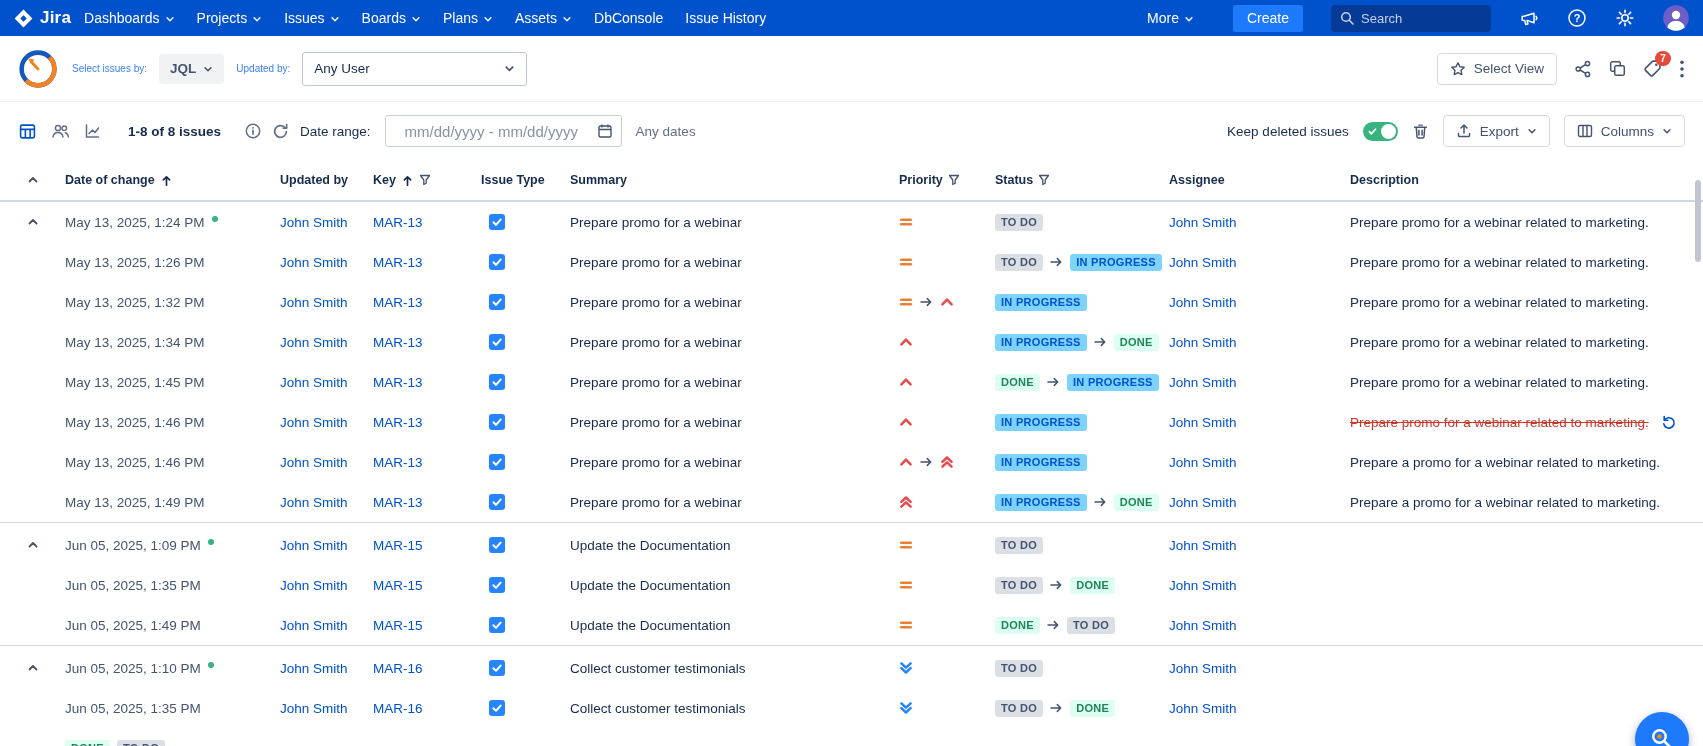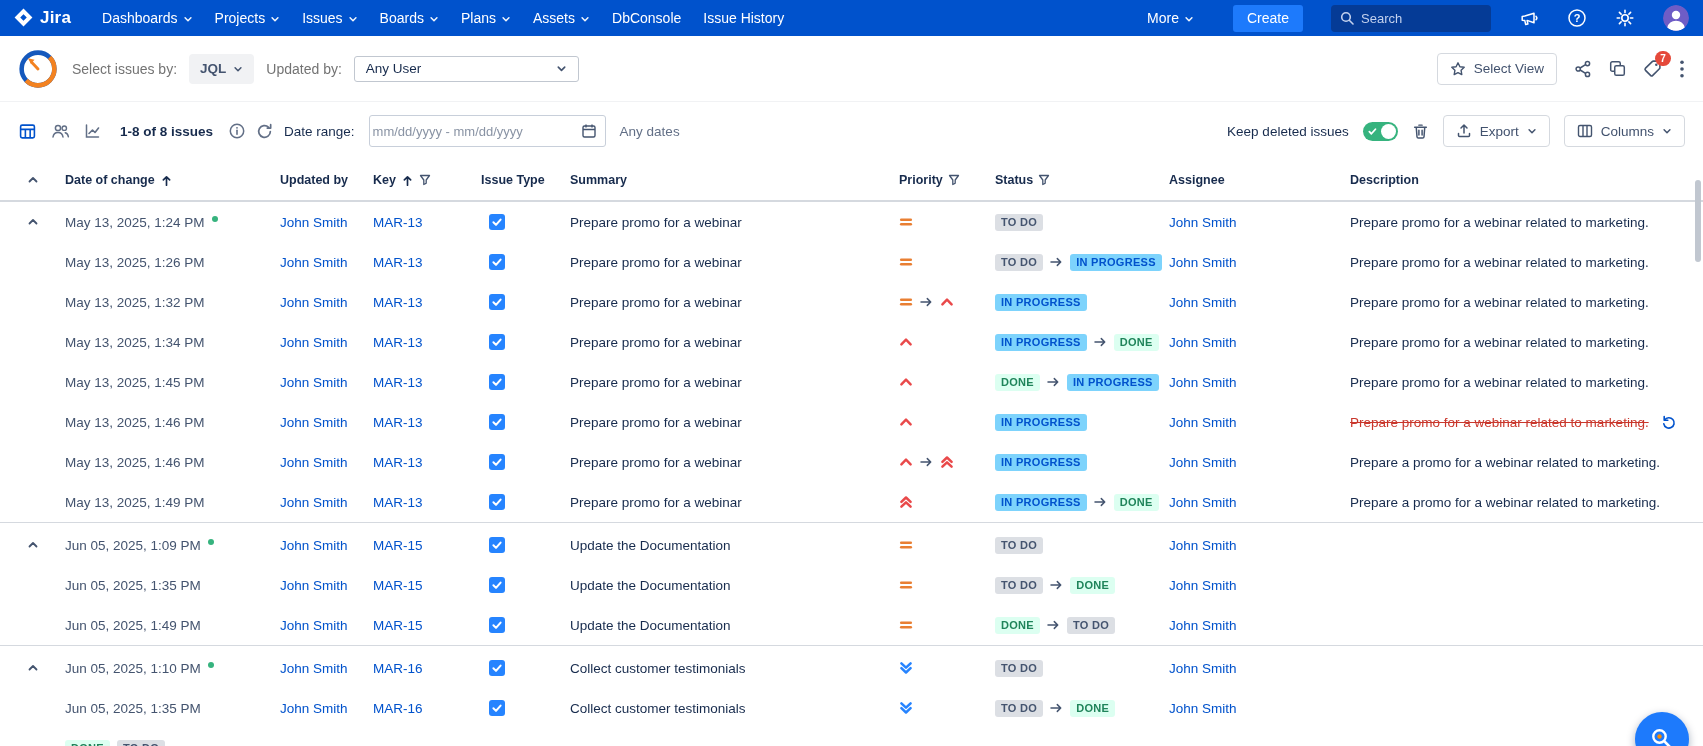--- a/index.html
+++ b/index.html
@@ -4,54 +4,54 @@
 <style>
 *{box-sizing:border-box;margin:0;padding:0}
 html,body{width:1703px;height:746px}
 body{overflow:hidden;position:relative;background:#fff;color:#172B4D;font-family:"Liberation Sans","DejaVu Sans",sans-serif}
 a{text-decoration:none}
 svg{display:block}
 button{font-family:inherit}
 
 
 .navbar{height:36px;background:#0052CC;display:flex;align-items:center;padding:0 14px;color:#fff}
-.brand{display:flex;gap:7px;margin-right:20px;cursor:pointer}
+.brand{display:flex;align-items:center;gap:7px;margin-right:2px;cursor:pointer}
 .brand-text{font-size:17px;font-weight:700;letter-spacing:.2px}
 .nav-menu{display:flex;align-items:flex-end;height:100%}
 .nav-item{display:flex;align-items:center;gap:5px;padding:0 11px;height:36px;font-size:14px;cursor:pointer;white-space:nowrap}
 .nav-chev{display:flex;margin-top:2px;opacity:.95}
 .nav-right{margin-left:auto;display:flex;align-items:center;gap:28px}
 .create-btn{background:#1D7AFC;color:#fff;border:none;border-radius:3px;height:27px;padding:0 14px;font-size:14px;font-weight:500;cursor:pointer}
 .searchbox{display:flex;align-items:center;gap:7px;background:rgba(10,32,84,.45);border-radius:4px;height:27px;padding:0 9px;width:160px}
 .searchbox input{background:transparent;border:none;outline:none;color:#fff;font-size:13px;width:100%;font-family:inherit}
 .searchbox input::placeholder{color:#C3D1EE}
 .nav-ic{display:flex;cursor:pointer}
 .avatar{display:flex;cursor:pointer;border-radius:50%;overflow:hidden}
 
 
 .filterbar{height:66px;display:flex;align-items:center;gap:12px;padding:0 18px;border-bottom:1px solid #F1F2F4;background:#fff}
 .app-logo{display:flex;margin-right:2px}
-.fb-label{font-size:14px;color:#737373;white-space:nowrap}
+.fb-label{font-size:10px;color:#3b82f6;white-space:nowrap}
 .jql-btn{display:flex;align-items:center;gap:7px;background:#F1F2F4;border:none;border-radius:4px;height:30px;padding:0 11px;font-size:13.5px;font-weight:600;color:#44546F;cursor:pointer}
 .jql-pill{display:flex;align-items:center;gap:9px;background:#F6F7F9;border-radius:4px;height:34px;padding:0 13px;max-width:505px;cursor:pointer}
 .jql-text{font-size:13px;color:#172B4D;white-space:nowrap;overflow:hidden;text-overflow:ellipsis}
-.select{display:flex;align-items:center;justify-content:space-between;width:225px;height:26px;border:1px solid #C1C7D0;border-radius:3px;padding:0 11px;font-size:13.5px;cursor:pointer;background:#fff}
+.select{display:flex;align-items:center;justify-content:space-between;width:225px;height:34px;border:1px solid #C1C7D0;border-radius:3px;padding:0 11px;font-size:13.5px;cursor:pointer;background:#fff}
 .fb-right{margin-left:auto;display:flex;align-items:center;gap:17px}
 .ghost-btn{display:flex;align-items:center;gap:8px;background:#fff;border:1px solid #D5D9DF;border-radius:4px;height:32px;padding:0 12px;font-size:13.5px;font-weight:500;color:#42526E;cursor:pointer;white-space:nowrap}
 .tool-ic{display:flex;cursor:pointer;position:relative}
 .badge{position:absolute;top:-8px;right:-9px;background:#E5493A;color:#fff;font-size:10px;font-weight:700;border-radius:9px;min-width:16px;height:15px;display:flex;align-items:center;justify-content:center;padding:0 3px}
 
 
 .toolbar{height:58px;display:flex;align-items:center;gap:11px;padding:0 18px;background:#fff}
 .view-ic{display:flex;cursor:pointer;margin-right:3px}
-.results{font-size:13.5px;font-weight:700;color:#172B4D;margin:0 5px;white-space:nowrap}
+.results{font-size:13.5px;font-weight:700;color:#172B4D;margin:0 13px;white-space:nowrap}
 .small-ic{display:flex;cursor:pointer}
 .tb-label{font-size:13.5px;color:#172B4D;white-space:nowrap}
 .date-input{position:relative;display:flex;align-items:center;margin-left:3px}
-.date-input input{width:237px;height:32px;border:1px solid #C8CFDA;border-radius:3px;padding:0 34px 0 3px;font-size:13px;color:#8b5cf6;outline:none;font-family:inherit}
+.date-input input{width:237px;height:32px;border:1px solid #C8CFDA;border-radius:3px;padding:0 34px 0 19px;font-size:15px;color:#8b5cf6;outline:none;font-family:inherit}
 .date-input input::placeholder{color:#8993A4}
 .cal-ic{position:absolute;right:9px;display:flex;cursor:pointer}
 .tb-muted{font-size:13.5px;color:#626F86;margin-left:3px}
 .tb-right{margin-left:auto;display:flex;align-items:center;gap:14px}
 .toggle{position:relative;width:35px;height:19px;border-radius:10px;background:#36B37E;cursor:pointer;display:inline-flex;align-items:center;flex:none}
 .toggle .knob{position:absolute;right:2px;width:15px;height:15px;border-radius:50%;background:#fff}
 .toggle .tick{position:absolute;left:5px;display:flex}
 
 
 .table-area{position:relative;background:#fff}

